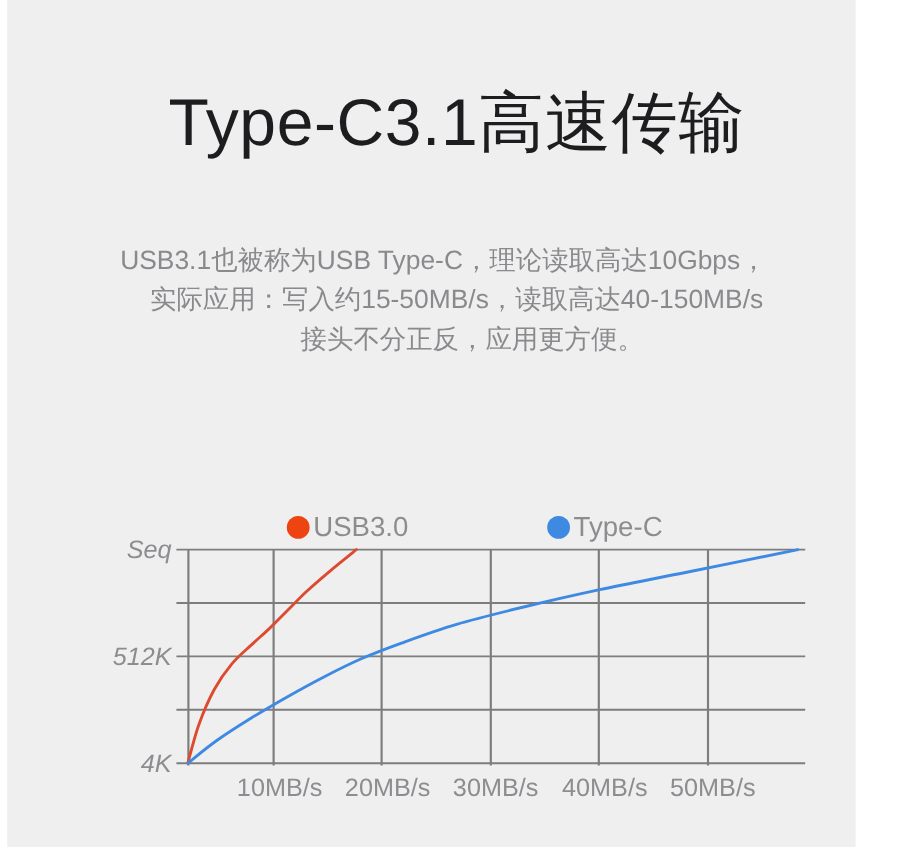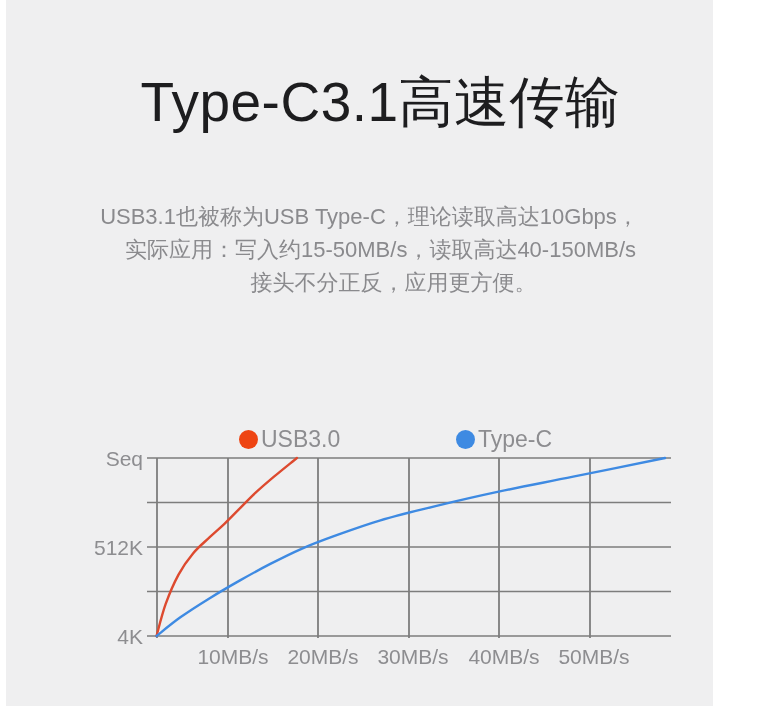--- a/index.html
+++ b/index.html
@@ -104,21 +104,21 @@
   }
   .legend.usb .dot { background: #ee4412; }
   .legend.typec .dot { background: #3e8ae2; }
 
   .axis-label {
     position: absolute;
     color: #8d8d90;
     font-size: 21px;
     white-space: nowrap;
   }
-  .y-label { text-align: right; }
+  .y-label { text-align: right; font-style: italic; }
   .x-label { text-align: center; }
 </style>
 </head>
 <body>
 
 <div id="page">
 
   <h1 class="title">Type-C3.1高速传输</h1>
 
 

